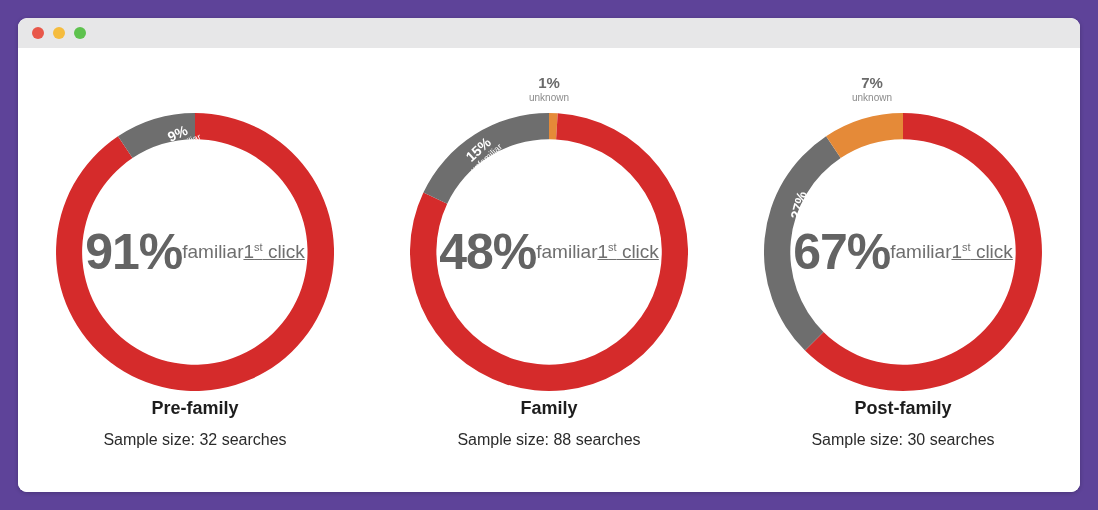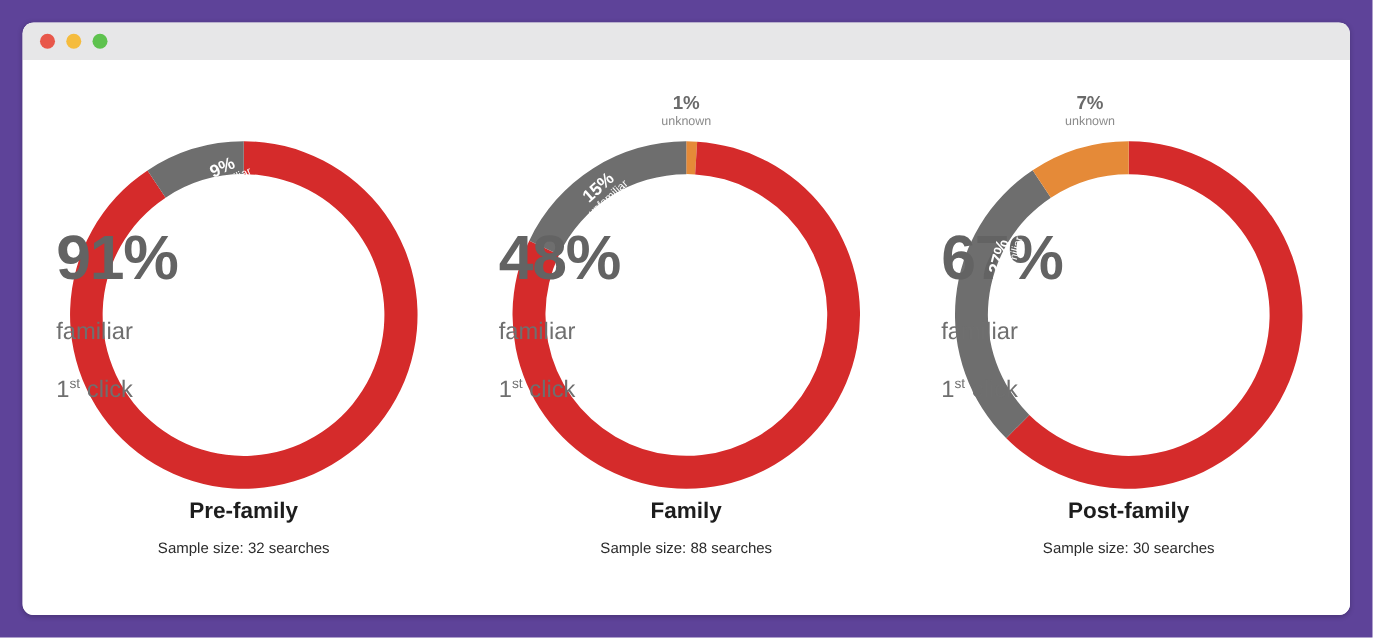--- a/index.html
+++ b/index.html
@@ -77,42 +77,41 @@
   }
 
   
   .donut-center {
     position: absolute;
     left: 0;
     top: 42px;
     width: 300px;
     height: 288px;
     display: flex;
-    flex-direction: column;
-    align-items: flex-start;
+    align-items: center;
     justify-content: center;
     pointer-events: none;
-    gap: 24px;
   }
   .center-pct {
     font-size: 50px;
     font-weight: bold;
     color: #636363;
     line-height: 1;
     letter-spacing: -1px;
   }
   .center-sub1 {
     font-size: 19px;
     color: #6f6f6f;
     line-height: 1.15;
   }
   .center-sub2 {
     font-size: 19px;
     color: #6f6f6f;
     line-height: 1.15;
+    text-decoration: underline;
   }
   .center-sub2 sup {
     font-size: 11px;
     vertical-align: super;
   }
 
   
   .callout {
     position: absolute;
     text-align: center;
@@ -153,21 +152,21 @@
   }
 
   
   .chart-title {
     font-size: 18px;
     font-weight: bold;
     color: #1d1d1d;
     margin-top: 2px;
   }
   .chart-sample {
-    font-size: 12px;
+    font-size: 16px;
     color: #2b2b2b;
     margin-top: 12px;
   }
 </style>
 </head>
 <body>
 
 <div id="browser-window">
 
   <div id="title-bar">

